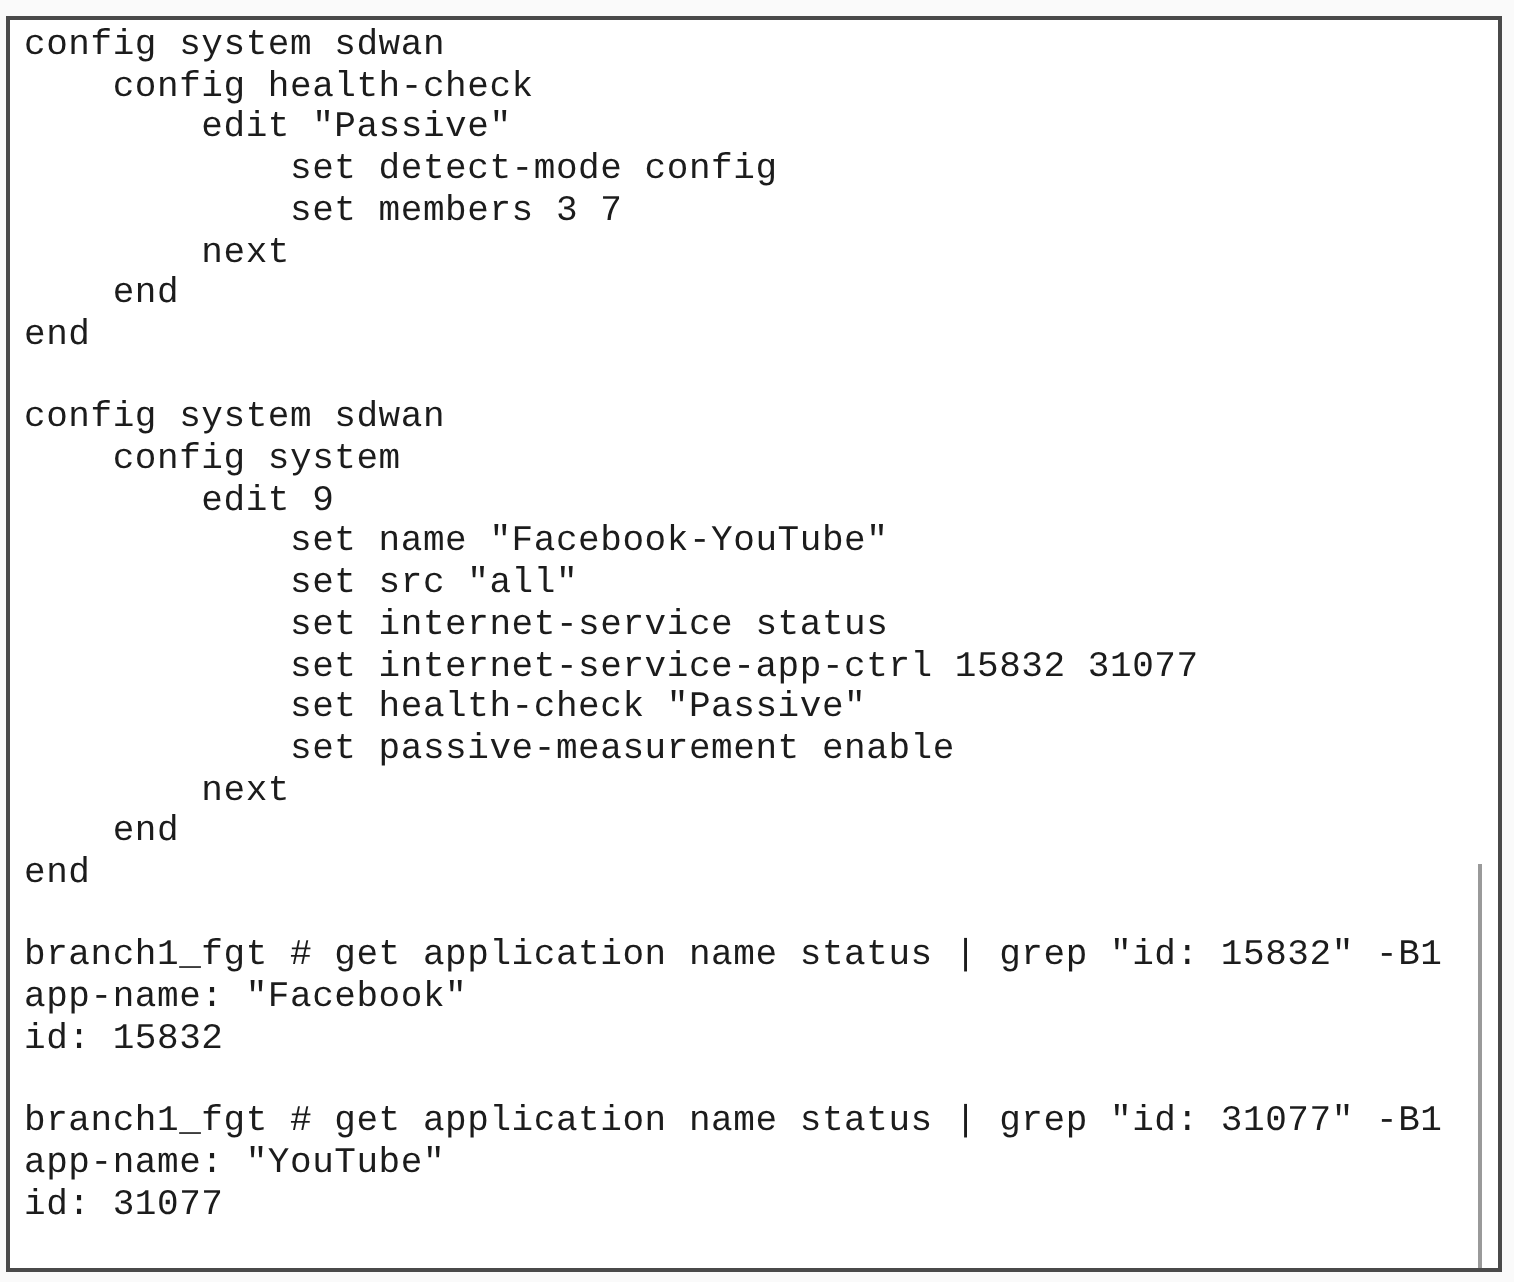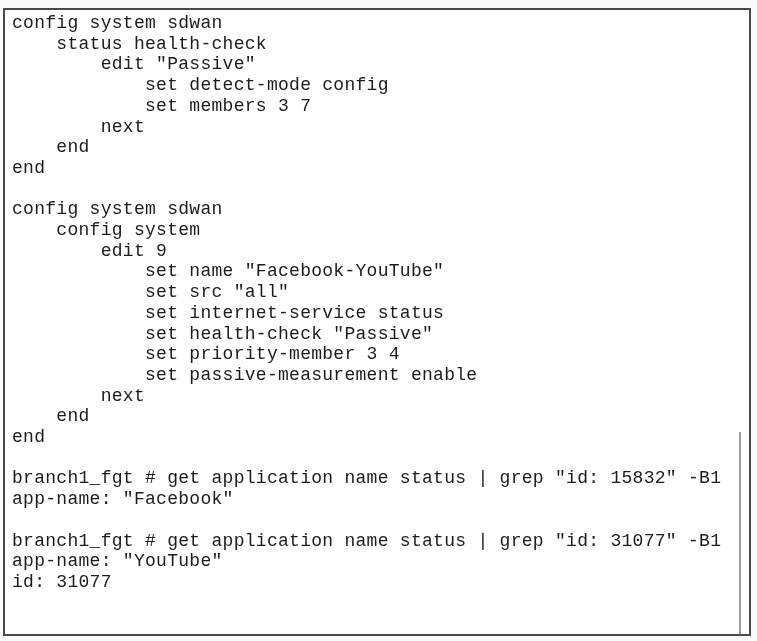--- a/index.html
+++ b/index.html
@@ -50,42 +50,43 @@
     width: 2px;
     background: var(--scroll-line);
   }
 </style>
 </head>
 <body>
 
 <div class="terminal-box">
   <div class="terminal-output">
     <div class="line">config system sdwan</div>
-    <div class="line">    status health-check</div>
+    <div class="line">    config health-check</div>
     <div class="line">        edit "Passive"</div>
     <div class="line">            set detect-mode config</div>
     <div class="line">            set members 3 7</div>
     <div class="line">        next</div>
     <div class="line">    end</div>
     <div class="line">end</div>
     <div class="line"></div>
     <div class="line">config system sdwan</div>
     <div class="line">    config system</div>
     <div class="line">        edit 9</div>
     <div class="line">            set name "Facebook-YouTube"</div>
     <div class="line">            set src "all"</div>
     <div class="line">            set internet-service status</div>
+    <div class="line">            set internet-service-app-ctrl 15832 31077</div>
     <div class="line">            set health-check "Passive"</div>
-    <div class="line">            set priority-member 3 4</div>
     <div class="line">            set passive-measurement enable</div>
     <div class="line">        next</div>
     <div class="line">    end</div>
     <div class="line">end</div>
     <div class="line"></div>
     <div class="line">branch1_fgt # get application name status | grep "id: 15832" -B1</div>
     <div class="line">app-name: "Facebook"</div>
+    <div class="line">id: 15832</div>
     <div class="line"></div>
     <div class="line">branch1_fgt # get application name status | grep "id: 31077" -B1</div>
     <div class="line">app-name: "YouTube"</div>
     <div class="line">id: 31077</div>
   </div>
   <div class="scrollbar-line"></div>
 </div>
 
 </body></html>

